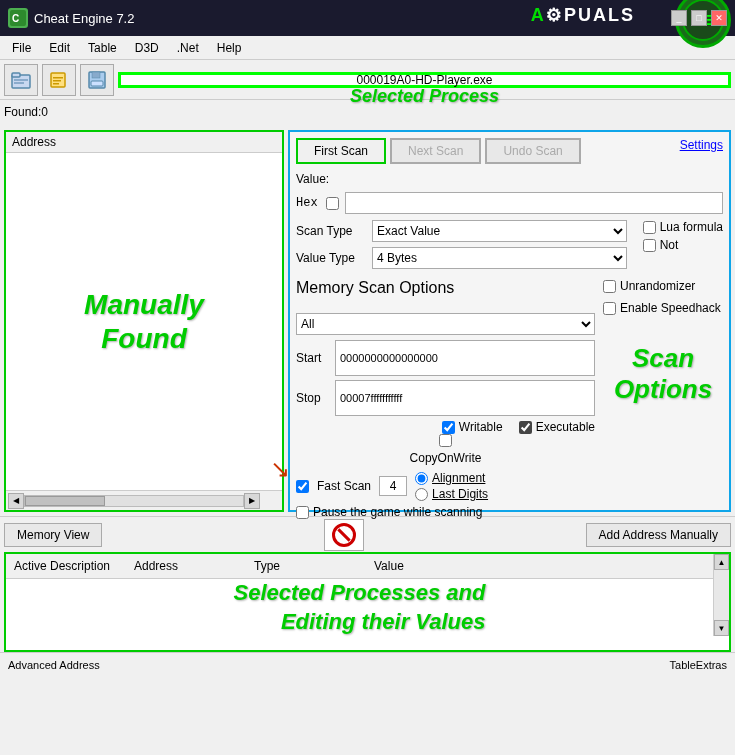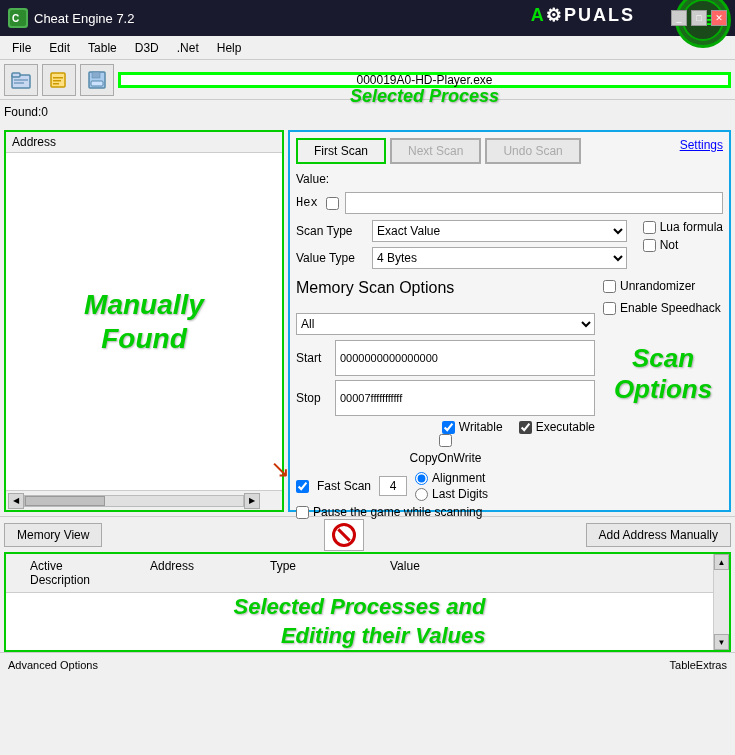--- a/index.html
+++ b/index.html
@@ -352,20 +352,21 @@
     .radio-group {
       display: flex;
       flex-direction: column;
       gap: 2px;
     }
     .radio-row {
       display: flex;
       align-items: center;
       gap: 4px;
       font-size: 12px;
+      text-decoration: underline;
     }
 
     
     .pause-row {
       display: flex;
       align-items: center;
       gap: 4px;
       font-size: 12px;
     }
 
@@ -431,21 +432,21 @@
       display: flex;
       flex-direction: column;
     }
     .table-header {
       display: flex;
       background: #f0f0f0;
       border-bottom: 1px solid #ccc;
       padding: 3px 0;
     }
     .table-col {
-      padding: 2px 24px;
+      padding: 2px 8px;
       font-size: 12px;
       font-weight: normal;
     }
     .col-active { width: 120px; }
     .col-address { width: 120px; }
     .col-type { width: 120px; }
     .col-value { flex: 1; }
     .table-body {
       flex: 1;
       position: relative;
@@ -760,15 +761,15 @@
     </div>
     <div class="table-scrollbar">
       <div class="table-scroll-up">▲</div>
       <div class="table-scroll-track"></div>
       <div class="table-scroll-down">▼</div>
     </div>
   </div>
 </div>
 
 <div id="status-bar">
-  <span class="status-text">Advanced Options</span>
+  <span class="status-text">Advanced Address</span>
   <span class="status-text">TableExtras</span>
 </div>
 
 </body></html>

